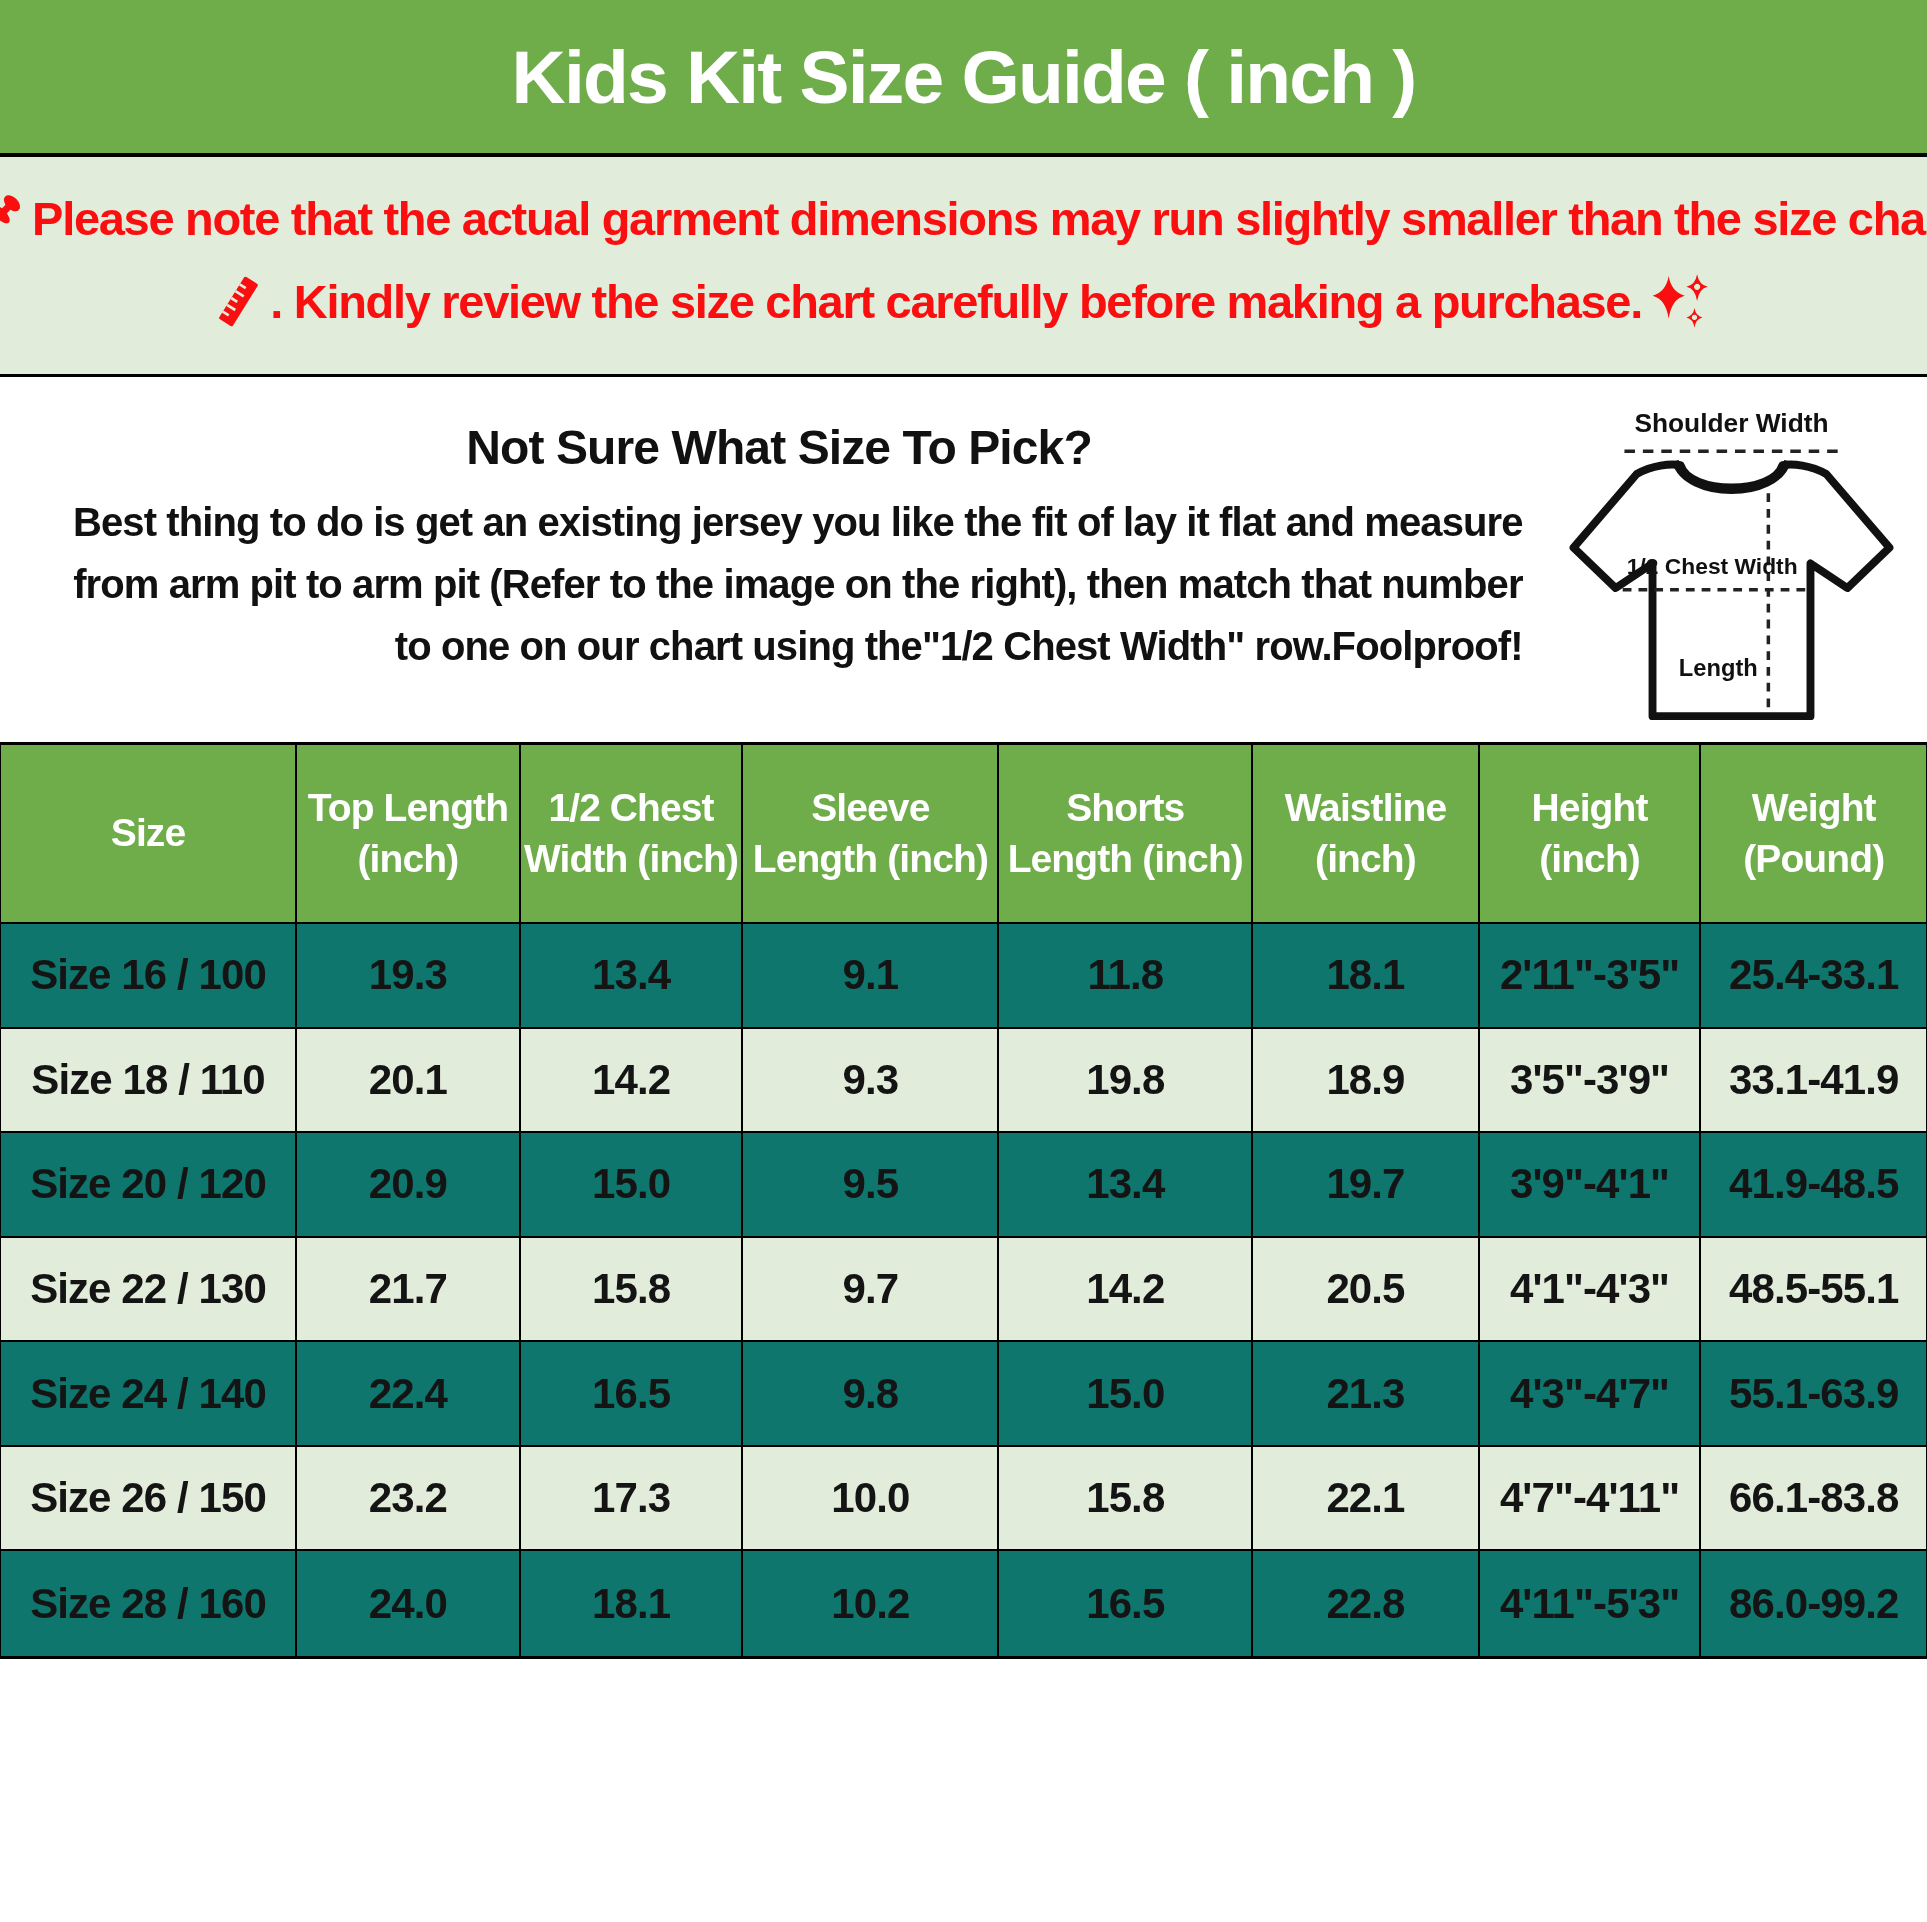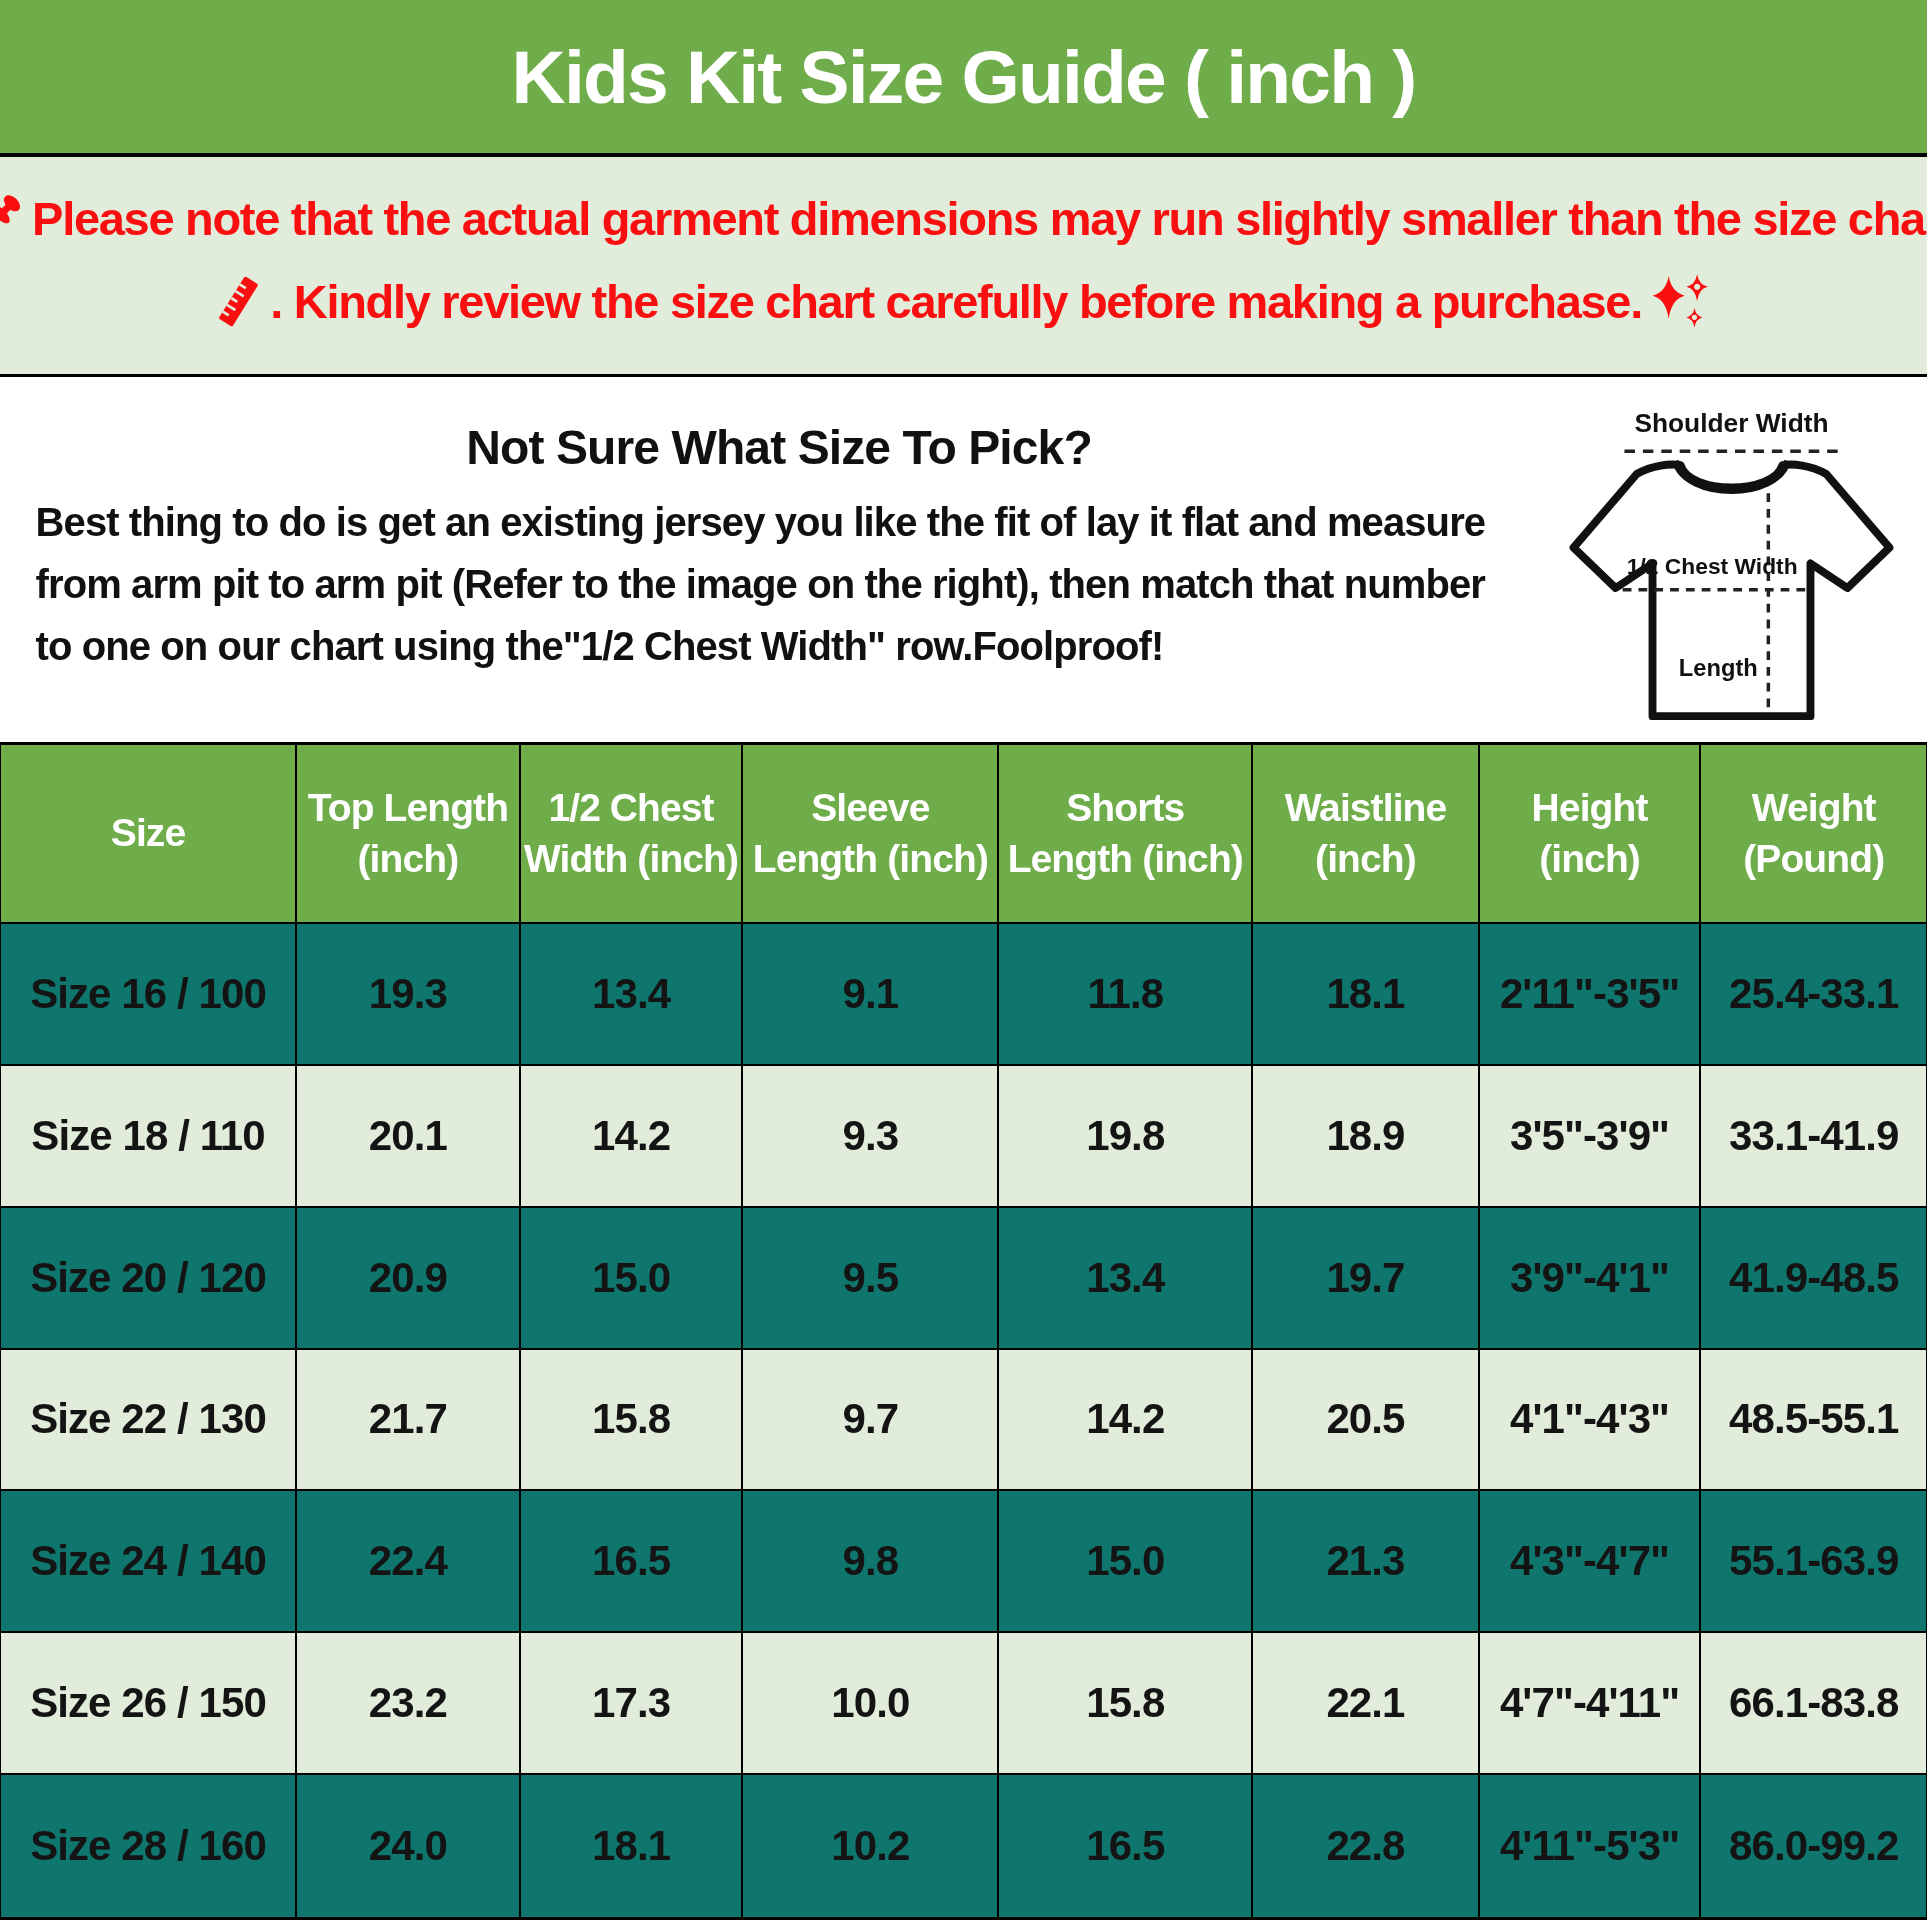--- a/index.html
+++ b/index.html
@@ -1,19 +1,19 @@
 <!DOCTYPE html>
 <html style="font-size:14.3px"><head>
 <meta charset="utf-8">
 <style>
   * { margin:0; padding:0; box-sizing:border-box; }
   html,body { background:#ffffff; }
   body { font-family:"Liberation Sans","DejaVu Sans",sans-serif; font-weight:700; }
   .page {
-    width:1927px; height:1920px;
+    width:1927px; height:1659px;
     display:flex; flex-direction:column;
     background:#ffffff; overflow:hidden;
   }
 
   
   .title-bar {
     height:157px; flex:0 0 auto;
     background:#6fac4a;
     border-bottom:4.5px solid #000;
     display:flex; align-items:center; justify-content:center;
@@ -45,21 +45,21 @@
     background:#ffffff; padding:0 7.2px 0 14.3px;
   }
   .help-text { flex:1 1 auto; display:flex; flex-direction:column; align-items:center; }
   .help-heading {
     margin-top:43px; font-size:48px; color:#111; letter-spacing:-0.9px;
     font-stretch:condensed; text-align:center;
   }
   .help-body {
     margin-top:16px; max-width:1487px;
     font-size:40px; line-height:1.55; color:#111; letter-spacing:-0.9px;
-    font-stretch:condensed; text-align:left;
+    font-stretch:condensed; text-align:right;
   }
   .diagram { flex:0 0 376px; display:flex; align-items:flex-start; justify-content:center; padding-top:25px; }
 
   
   .size-table {
     flex:1 1 auto;
     display:grid;
     grid-template-columns:331fr 250fr 249fr 286fr 284fr 253fr 248fr 251fr;
     grid-template-rows:179px repeat(7, 1fr);
     border-top:3.6px solid #000;

